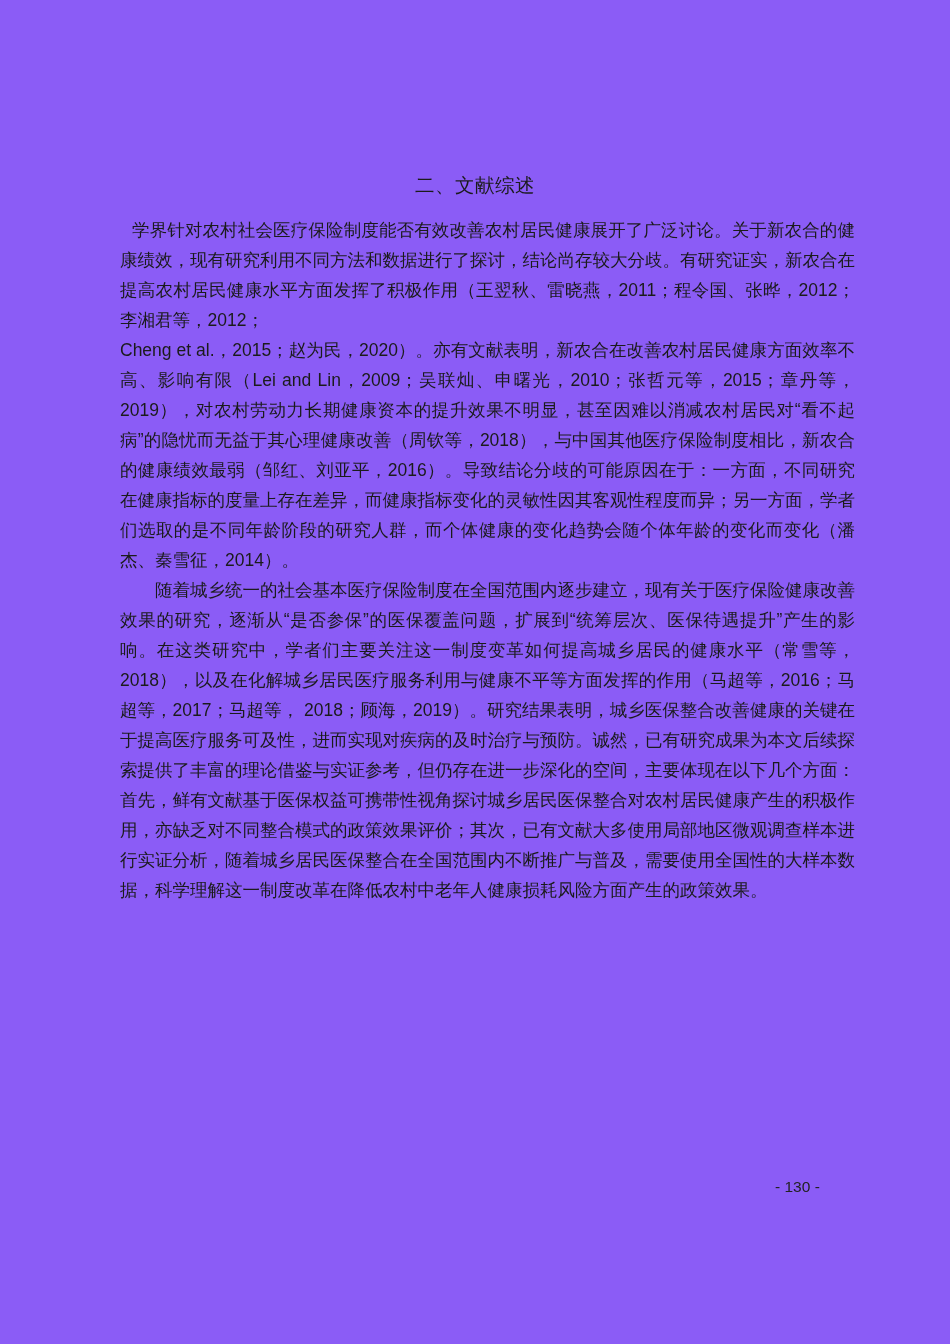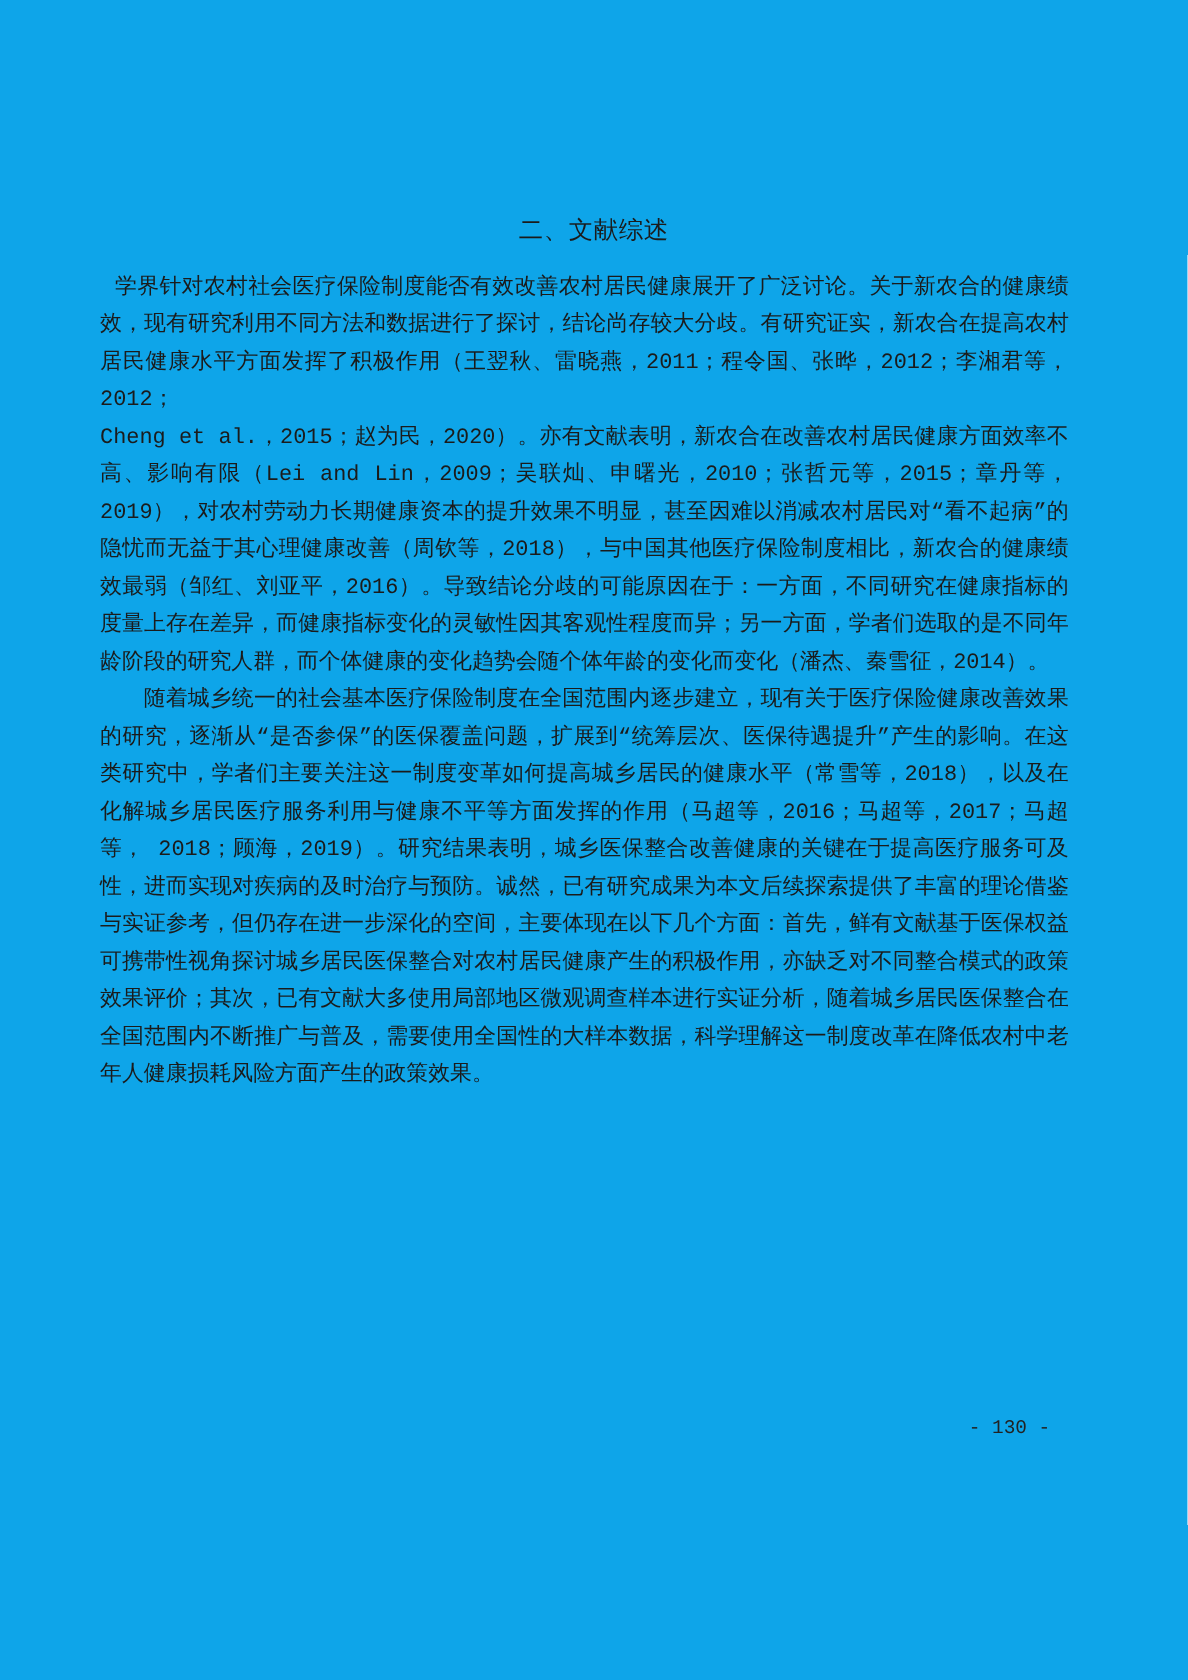--- a/index.html
+++ b/index.html
@@ -4,35 +4,35 @@
 <style>
   html, body {
     margin: 0;
     padding: 0;
     background: #ffffff;
   }
   .page {
     position: relative;
     width: 950px;
     height: 1344px;
-    background: #0ea5e9;
+    background: #8b5cf6;
     overflow: hidden;
     color: #1b1b1b;
-    font-family: Liberation Mono, monospace;
+    font-family: Liberation Sans, sans-serif;
   }
   .section-title {
     margin: 172px 0 0 0;
     text-align: center;
     font-size: 19.5px;
     font-weight: 400;
     line-height: 26px;
     letter-spacing: 0.5px;
   }
   .body-text {
-    margin: 17px 95px 0 80px;
+    margin: 17px 95px 0 120px;
     font-size: 17.5px;
     line-height: 30px;
     text-align: justify;
   }
   .body-text p {
     margin: 0;
     padding: 0;
   }
   
   .p-lead-block {
@@ -41,21 +41,21 @@
   }
   .p-flush {
     text-indent: 0;
   }
   .p-first-indent {
     text-indent: 35px;
   }
   .page-number {
     position: absolute;
     left: 775px;
-    top: 1132px;
+    top: 1177px;
     font-size: 15.5px;
     line-height: 20px;
     color: #222222;
   }
 </style>
 </head>
 <body>
 
 <div class="page">
 

